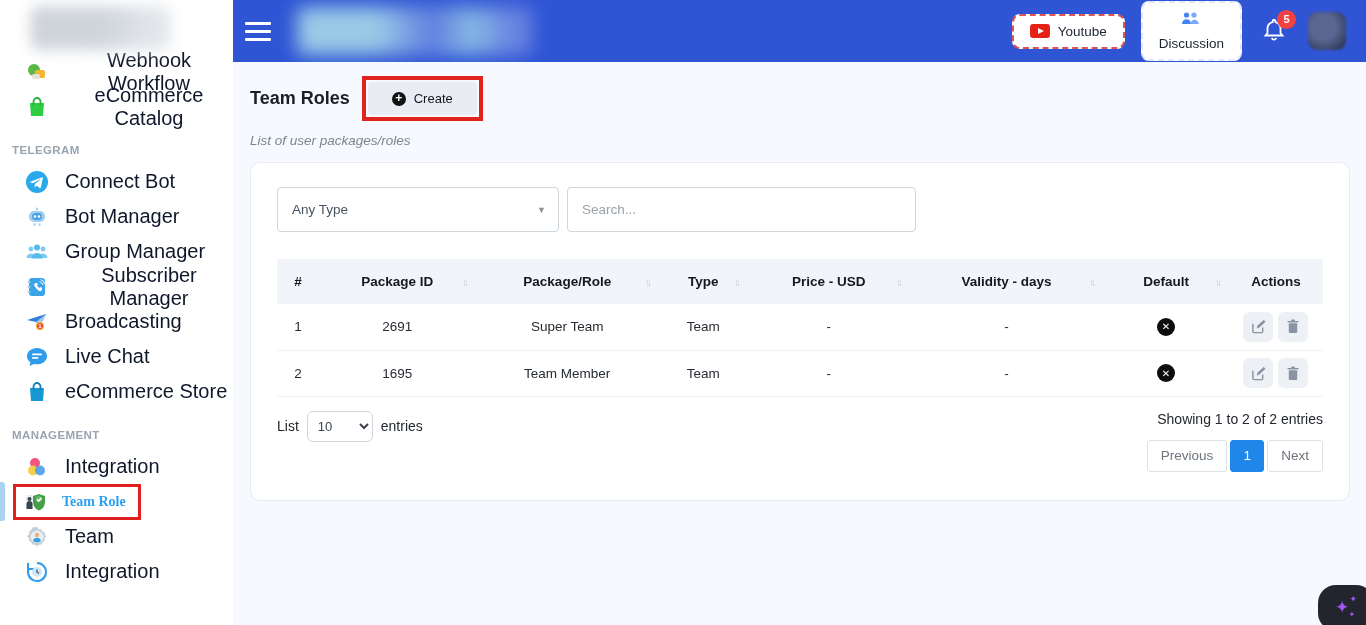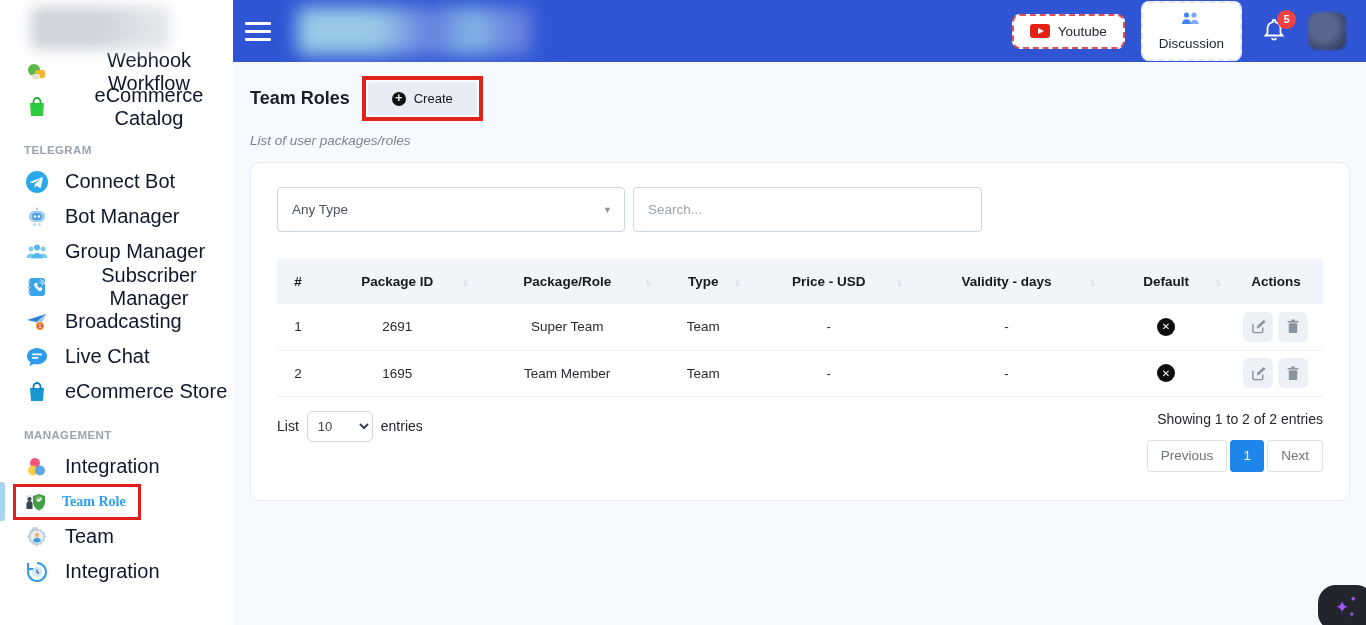--- a/index.html
+++ b/index.html
@@ -12,21 +12,21 @@
   .sidebar { width:233px; min-width:233px; background:#ffffff; height:100%; position:relative; z-index:5; }
   .sidebar-logo-blur { width:140px; height:44px; margin:6px 0 4px 30px; border-radius:8px;
      background:
        radial-gradient(circle at 25% 50%, #cfd4da 0 30%, transparent 60%),
        radial-gradient(circle at 55% 40%, #d8dde3 0 25%, transparent 55%),
        radial-gradient(circle at 80% 60%, #e2e6ea 0 25%, transparent 55%);
      filter:blur(7px); }
   .side-item { display:flex; align-items:center; height:35px; padding-left:24px; cursor:pointer; }
   .side-item .ic { width:26px; height:26px; margin-right:15px; display:flex; align-items:center; justify-content:center; flex:0 0 26px; }
   .side-item .lbl { font-size:20px; color:#0f172a;text-align:center; }
-  .side-section { font-size:11.5px; letter-spacing:.4px; color:#98a4b0; padding:20px 0 8px 24px; font-weight:bold; }
+  .side-section { font-size:11.5px; letter-spacing:.4px; color:#98a4b0; padding:20px 0 8px 12px; font-weight:bold; }
   .side-item.active-wrap { position:relative; }
   .active-bar { position:absolute; left:0; top:-2px; width:5px; height:39px; background:#a9d4f1; border-radius:0 3px 3px 0; }
   .red-box { border:3px solid #e01f1f; display:flex; align-items:center; padding:2px 12px 2px 6px; margin-left:13px;font-family:Liberation Serif, serif; }
   .red-box .ic { width:26px; height:26px; margin-right:14px; display:flex; align-items:center; justify-content:center; }
   .red-box .lbl-active { font-size:14px; font-weight:bold; color:#2d9ff0; }
 
   
   .main { flex:1; display:flex; flex-direction:column; height:100%; }
   .topbar { height:62px; background:#2f55d4; display:flex; align-items:center; padding:0 20px 0 12px; }
   .hamburger { width:34px; height:30px; display:flex; flex-direction:column; justify-content:center; gap:5px; cursor:pointer; margin-right:18px; }
@@ -58,21 +58,21 @@
   .page-title { font-size:18px; font-weight:bold; color:#1b2026; }
   .create-red-box { border:4px solid #e0231b; margin-left:12px; padding:2px; }
   .create-btn { display:flex; align-items:center; gap:8px; background:#e9ecf2; border:none; border-radius:4px;
      padding:9px 24px; font-size:13px; color:#16181b; cursor:pointer; font-family:inherit; }
   .plus-circle { width:14px; height:14px; background:#101214; border-radius:50%; color:#fff; font-size:12px; line-height:13px;
      text-align:center; font-weight:bold; }
   .page-subtitle { margin-top:12px; font-size:13.5px; color:#7b8590;font-style:italic; }
 
   .card { margin-top:14px; background:#ffffff; border:1px solid #e7ebf1; border-radius:10px; padding:24px 26px; height:339px; }
   .filters { display:flex; gap:8px; }
-  .select-box { width:348px; height:45px; border:1px solid #ced6de; border-radius:4px; display:flex; align-items:center;
+  .select-box { width:282px; height:45px; border:1px solid #ced6de; border-radius:4px; display:flex; align-items:center;
      padding:0 14px; font-size:13.5px; color:#4a5360; cursor:pointer; position:relative; background:#fff; }
   .select-caret { position:absolute; right:12px; top:50%; transform:translateY(-50%); font-size:9px; color:#8a939e; }
   .search-input { width:349px; height:45px; border:1px solid #ced6de; border-radius:4px; padding:0 14px; font-size:13.5px;
      color:#1d4ed8; font-family:inherit; outline:none; }
   .search-input::placeholder { color:#9aa3ad; }
 
   table.roles { width:100%; border-collapse:collapse; margin-top:27px; table-layout:fixed; }
   .roles thead th { background:#f1f5f9; height:45px; font-size:13.5px; color:#15181c; font-weight:bold; position:relative; text-align:center; }
   .roles thead th .sort { position:absolute; right:10px; top:50%; transform:translateY(-50%); color:#c3cad3; font-size:10px; letter-spacing:-3px; cursor:pointer; }
   .roles tbody td { height:46px; text-align:center; font-size:13.5px; color:#272c33; border-bottom:1px solid #eef1f4; }

